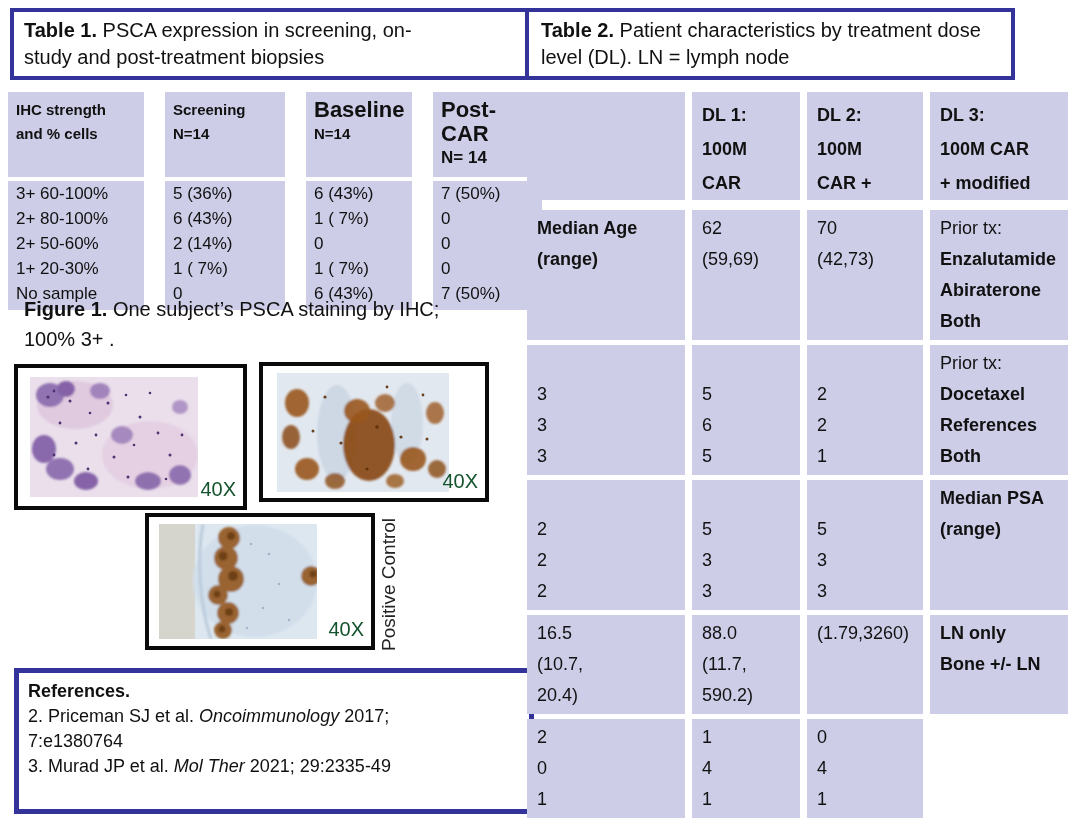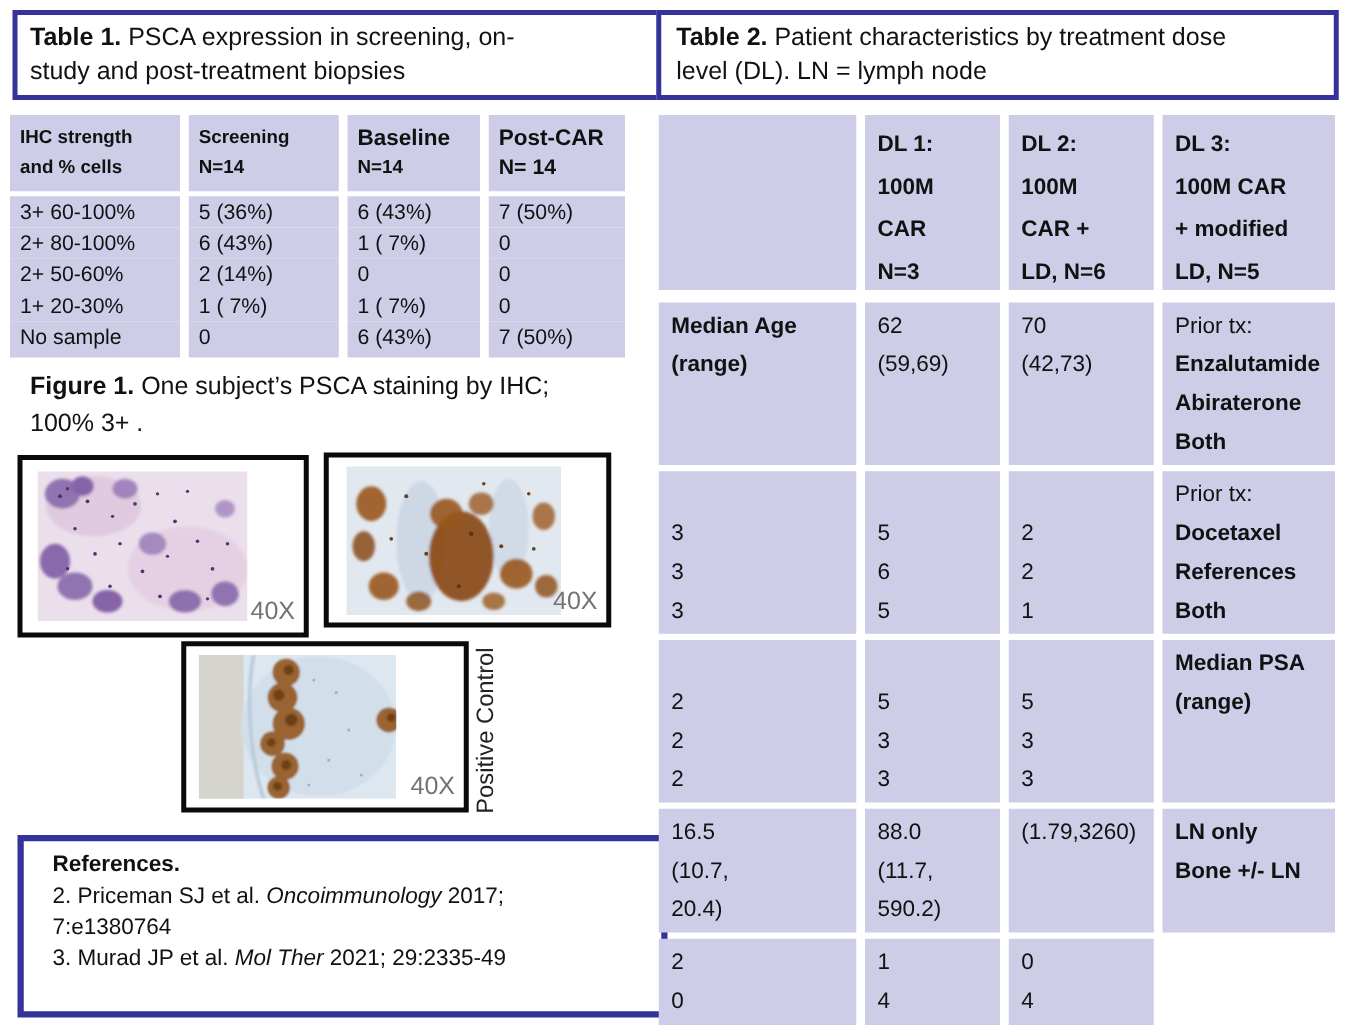--- a/index.html
+++ b/index.html
@@ -21,47 +21,47 @@
     background:#fff;
     font-size:20px;
     line-height:27px;
     white-space:pre-line;
   }
   .b{font-weight:bold;}
   .it{font-style:italic;}
 
   
   #t1-title{left:10px;top:8px;width:540px;min-height:70px;padding:5px 10px;}
-  #t1{left:8px;top:92px;width:535px;display:grid;grid-template-columns:136px 120px 106px 109px;column-gap:7px;}
+  #t1{left:8px;top:92px;width:535px;display:grid;grid-template-columns:136px 120px 106px 109px;column-gap:21px;}
   #t1 .hc{background:var(--cell-bg);margin-bottom:4px;padding:6px 8px 7px;font-weight:bold;line-height:24px;}
   #t1 .hl{display:block;}
   .s15{font-size:15px;}
   .s17{font-size:17px;}
-  .s18{font-size:18px;}
+  .s18{font-size:22px;}
   #t1 .bc{background:var(--cell-bg);padding:1px 8px;font-size:17px;line-height:23px;}
   #t1 .bl{padding-bottom:5px;}
 
   
   #fig-caption{left:24px;top:294px;width:505px;font-size:20px;line-height:30px;white-space:pre-line;}
   .photobox{border:4px solid #0a0a0a;background:#fff;}
   #fig-box1{left:14px;top:364px;width:233px;height:146px;}
   #fig-box2{left:259px;top:362px;width:230px;height:140px;}
   #fig-box3{left:145px;top:513px;width:230px;height:137px;}
   .photobox svg{position:absolute;}
-  .mag{position:absolute;right:7px;bottom:5px;font-size:20px;color:#737373;margin-top:40px;}
+  .mag{position:absolute;right:7px;bottom:5px;font-size:20px;color:#14532d;margin-top:40px;}
   #pos-ctrl{left:378px;top:505px;height:146px;writing-mode:vertical-rl;transform:rotate(180deg);font-size:19px;color:#222;}
 
   
-  #refs{left:14px;top:668px;width:520px;min-height:146px;border:5px solid var(--box-border);padding:6px 23px;font-size:18px;line-height:25px;}
+  #refs{left:14px;top:668px;width:520px;min-height:146px;border:5px solid var(--box-border);padding:6px 9px;font-size:18px;line-height:25px;}
   #refs .ref{white-space:pre-line;}
 
   
-  #t2-title{left:525px;top:8px;width:546px;min-height:62px;padding:5px 12px;}
+  #t2-title{left:525px;top:8px;width:490px;min-height:62px;padding:5px 12px;}
   #t2{left:527px;top:92px;width:541px;display:grid;grid-template-columns:158px 108px 116px 138px;column-gap:7px;row-gap:5px;font-size:18px;}
-  #t2 .hc{background:var(--cell-bg);height:140px;margin-bottom:5px;padding:6px 10px;line-height:34px;font-weight:bold;}
+  #t2 .hc{background:var(--cell-bg);height:108px;margin-bottom:5px;padding:6px 10px;line-height:34px;font-weight:bold;}
   #t2 .c{background:var(--cell-bg);padding:3px 10px;line-height:31px;}
   .cl{display:block;}
   .cl:empty::before{content:"\00a0";}
 </style>
 </head>
 <body>
 
 <div class="abs titlebox" id="t1-title"><span class="b">Table 1.</span><span> PSCA expression in screening, on-
 study and post-treatment biopsies</span></div>
 

